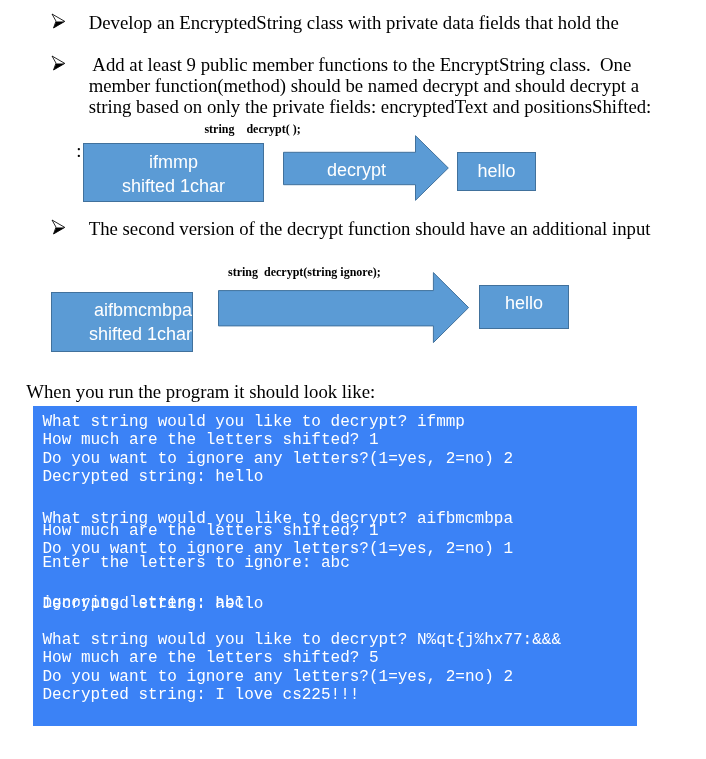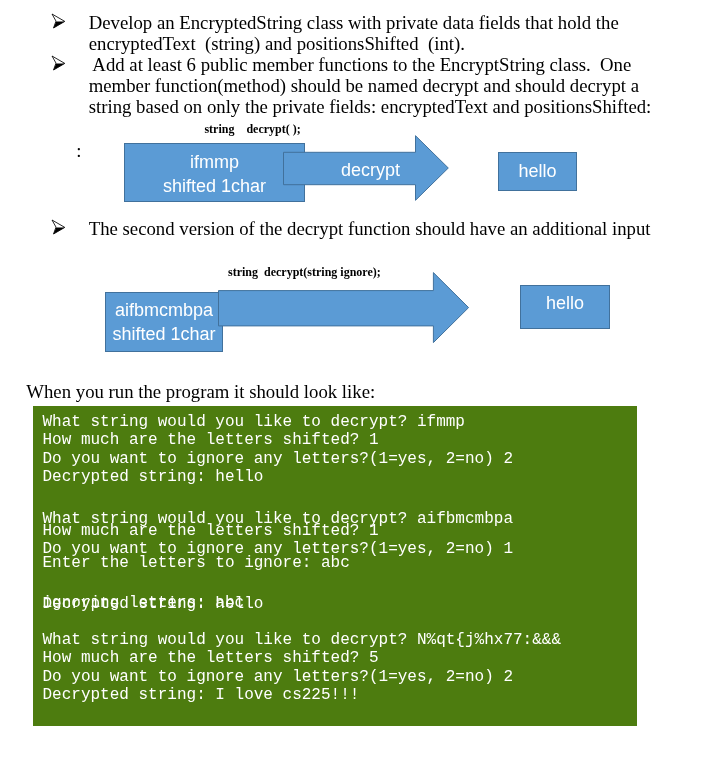--- a/index.html
+++ b/index.html
@@ -11,60 +11,60 @@
 
   
   .bullet-row{position:absolute;}
   .bullet-mark{position:absolute;left:0;top:1.5px;width:16px;height:20px;}
   .bullet-text{position:absolute;left:23.7px;top:0;font-size:18.75px;line-height:21.3px;
                white-space:pre;margin-left:14px;}
   .prose{position:absolute;font-size:18.75px;line-height:21.3px;white-space:pre;}
   .sig{position:absolute;font-size:12px;font-weight:bold;white-space:pre;line-height:21.3px;}
 
   
-  .shape{position:absolute;box-sizing:border-box;margin-left:41px;}
+  .shape{position:absolute;box-sizing:border-box;}
   .box{background:#5B9BD5;border:1px solid #41719C;
        font-family:"Liberation Sans",sans-serif;color:#ffffff;font-size:18px;
        display:flex;flex-direction:column;align-items:center;justify-content:center;
        text-align:center;line-height:24.4px;}
   .arrow-wrap{position:absolute;}
   .arrow-wrap svg{display:block;}
   .arrow-label{position:absolute;left:0;right:0;text-align:center;
        font-family:"Liberation Sans",sans-serif;color:#ffffff;font-size:18px;
-       white-space:pre;padding-left:14px;}
+       white-space:pre;}
 
   
-  .terminal{position:absolute;background:#4d7c0f;overflow:hidden;}
+  .terminal{position:absolute;background:#3b82f6;overflow:hidden;}
   .terminal .line{position:absolute;left:9.5px;color:#ffffff;
        font-family:"Liberation Mono",monospace;font-size:16px;
        white-space:pre;letter-spacing:0px;}
 </style>
 </head>
 <body>
 
 <div class="page">
 
   <div class="bullet-row" style="left:51px;top:11.7px;">
     <span class="bullet-mark">
       <svg width="16" height="17" viewBox="0 0 16 17" aria-hidden="true">
         <path d="M1.0 1.0 L13.8 8.4 L2.5 15.0 L5.0 8.1 Z" fill="none" stroke="#000" stroke-width="0.85" stroke-linejoin="miter"></path>
         <path d="M5.25 8.55 L11.7 8.55 L13.75 8.4 L2.5 15.0 Z" fill="#000"></path>
       </svg>
     </span>
-    <div class="bullet-text"><span>Develop an EncryptedString class with private data fields that hold the</span><br><span>encryptedText  (string) and positionsShifted  (int).</span></div>
+    <div class="bullet-text"><span>Develop an EncryptedString class with private data fields that hold the</span><br></div>
   </div>
 
   <div class="bullet-row" style="left:51px;top:53.7px;">
     <span class="bullet-mark">
       <svg width="16" height="17" viewBox="0 0 16 17" aria-hidden="true">
         <path d="M1.0 1.0 L13.8 8.4 L2.5 15.0 L5.0 8.1 Z" fill="none" stroke="#000" stroke-width="0.85" stroke-linejoin="miter"></path>
         <path d="M5.25 8.55 L11.7 8.55 L13.75 8.4 L2.5 15.0 Z" fill="#000"></path>
       </svg>
     </span>
-    <div class="bullet-text"><span> Add at least 6 public member functions to the EncryptString class.  One</span><br><span>member function(method) should be named decrypt and should decrypt a</span><br><span>string based on only the private fields: encryptedText and positionsShifted:</span></div>
+    <div class="bullet-text"><span> Add at least 9 public member functions to the EncryptString class.  One</span><br><span>member function(method) should be named decrypt and should decrypt a</span><br><span>string based on only the private fields: encryptedText and positionsShifted:</span></div>
   </div>
 
   <div class="sig" style="left:204.4px;top:118.8px;">string    decrypt( );</div>
 
   <div class="prose" style="left:76.2px;top:139.5px;">:</div>
 
   <div class="shape box" style="left:83px;top:143px;width:181px;height:59px;padding-top:3px;">
     <span>ifmmp</span>
     <span>shifted 1char</span>
   </div>
@@ -85,21 +85,21 @@
       <svg width="16" height="17" viewBox="0 0 16 17" aria-hidden="true">
         <path d="M1.0 1.0 L13.8 8.4 L2.5 15.0 L5.0 8.1 Z" fill="none" stroke="#000" stroke-width="0.85" stroke-linejoin="miter"></path>
         <path d="M5.25 8.55 L11.7 8.55 L13.75 8.4 L2.5 15.0 Z" fill="#000"></path>
       </svg>
     </span>
     <div class="bullet-text"><span>The second version of the decrypt function should have an additional input</span><br></div>
   </div>
 
   <div class="sig" style="left:188px;top:262px;margin-left:40px;">string  decrypt(string ignore);</div>
 
-  <div class="shape box" style="left:64px;top:292px;width:118px;height:60px;">
+  <div class="shape box" style="left:51px;top:292px;width:142px;height:60px;align-items:flex-end;">
     <span>aifbmcmbpa</span>
     <span>shifted 1char</span>
   </div>
 
   <div class="arrow-wrap" style="left:218px;top:271px;width:252px;height:73px;">
     <svg width="252" height="73" viewBox="0 0 252 73">
       <path d="M0.5 19.6 L215.4 19.6 L215.4 1.6 L250.6 36.6 L215.4 71.6 L215.4 54.9 L0.5 54.9 Z" fill="#5B9BD5" stroke="#41719C" stroke-width="1"></path>
     </svg>
   </div>
 

